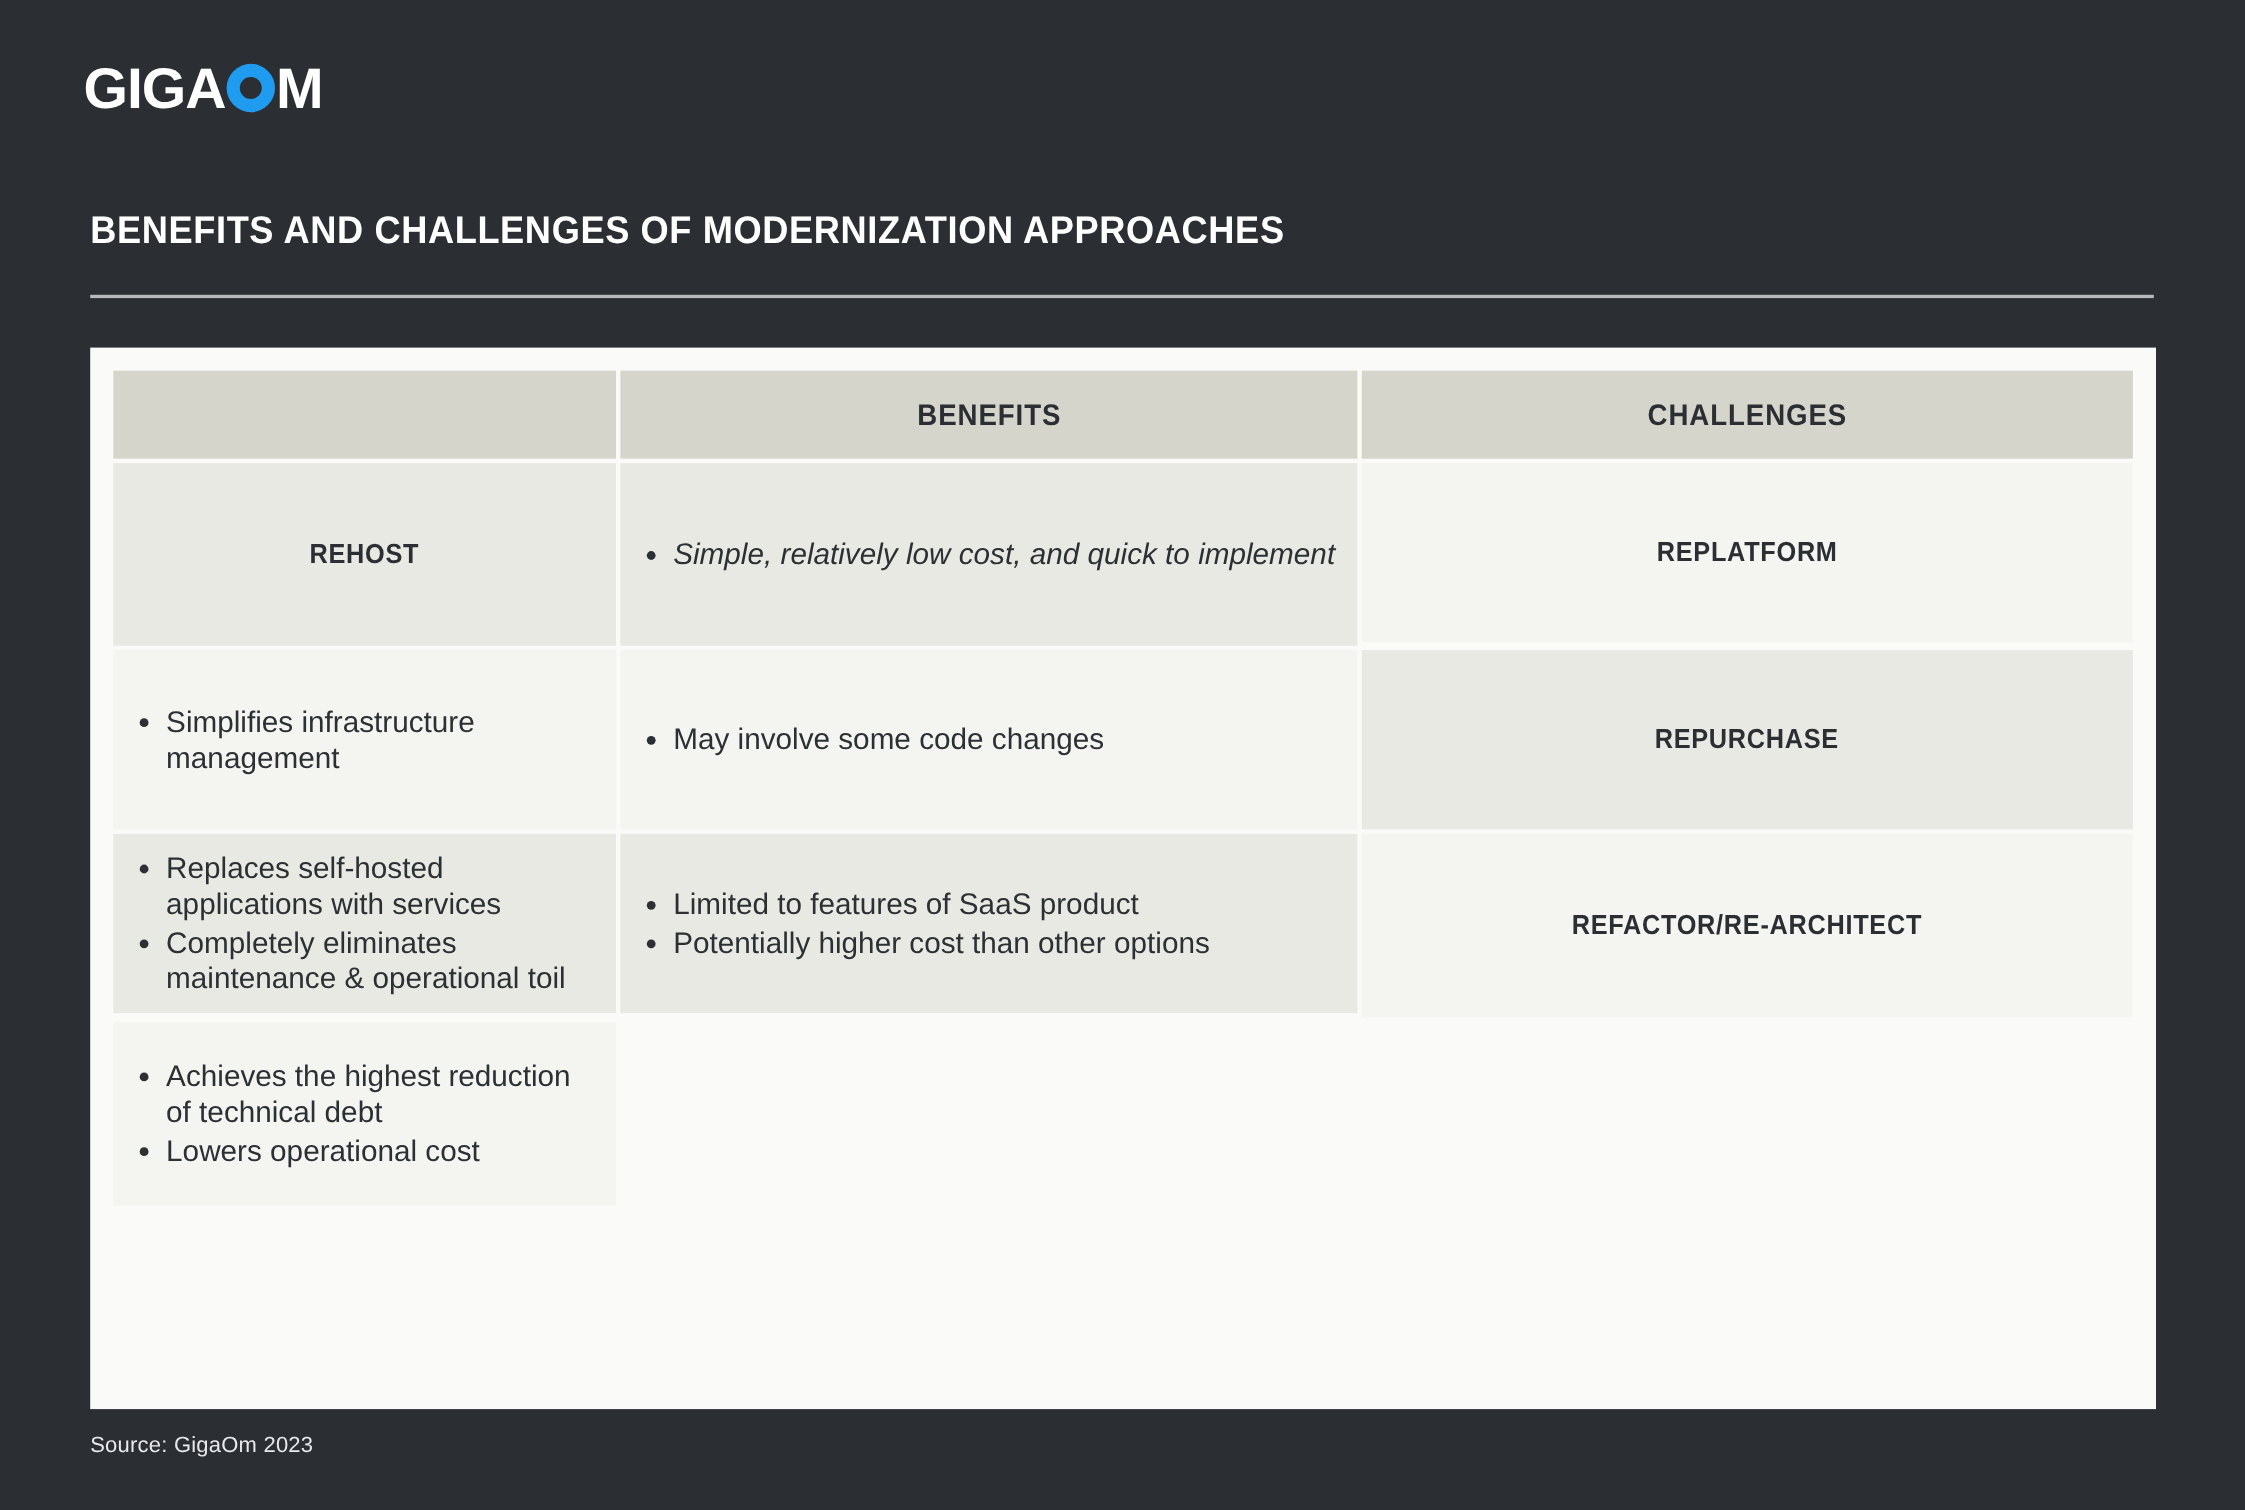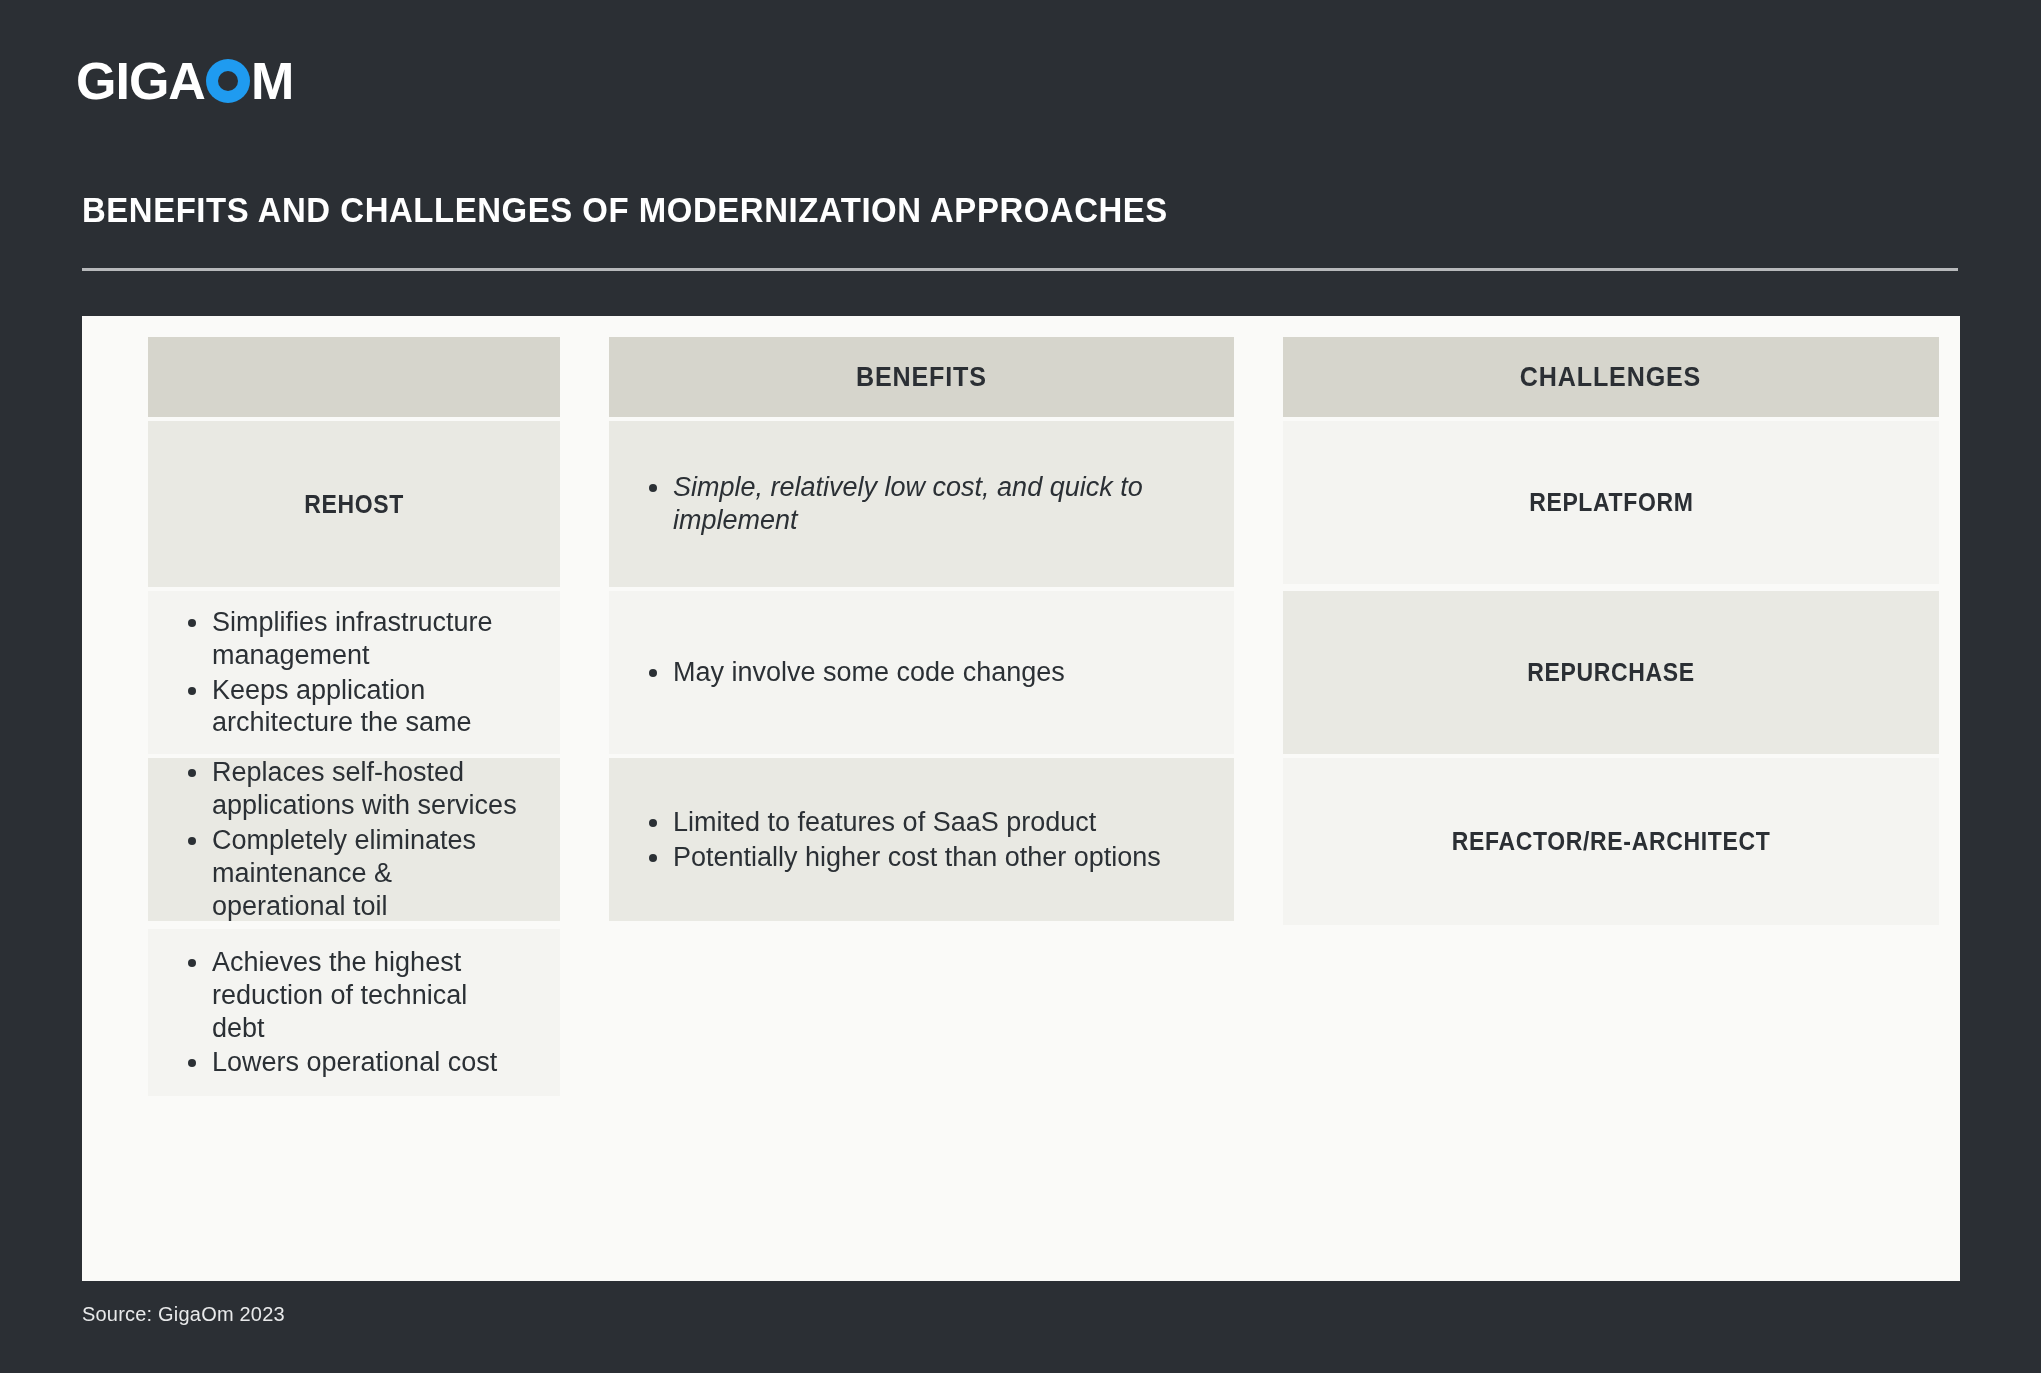--- a/index.html
+++ b/index.html
@@ -107,22 +107,21 @@
     grid-template-columns: 457px 670px 1fr;
     grid-auto-rows: min-content;
     column-gap: 4px;
     row-gap: 4px;
   }
 
   .cell {
     box-sizing: border-box;
     display: flex;
     align-items: center;
-    padding: 10px 34px;
-    margin-left: 45px;
+    padding: 10px 18px;
   }
 
   
   .hdr {
     background: #d6d5cc;
     height: 80px;
     justify-content: center;
   }
   .hdr-label {
     font-size: 27px;
@@ -224,21 +223,20 @@
           <li>Simple, relatively low cost, and quick to implement</li>
         </ul>
       </div>
 
       <div class="cell approach-cell r2" style="background:#f4f4f1;">
         <span class="approach-label">REPLATFORM</span>
       </div>
       <div class="cell r2" style="background:#f4f4f1;">
         <ul class="bullets">
           <li>Simplifies infrastructure management</li>
-          <li>Keeps application architecture the same</li>
         </ul>
       </div>
       <div class="cell r2" style="background:#f4f4f1;">
         <ul class="bullets">
           <li>May involve some code changes</li>
         </ul>
       </div>
 
       <div class="cell approach-cell r3" style="background:#e9e9e3;">
         <span class="approach-label">REPURCHASE</span>

